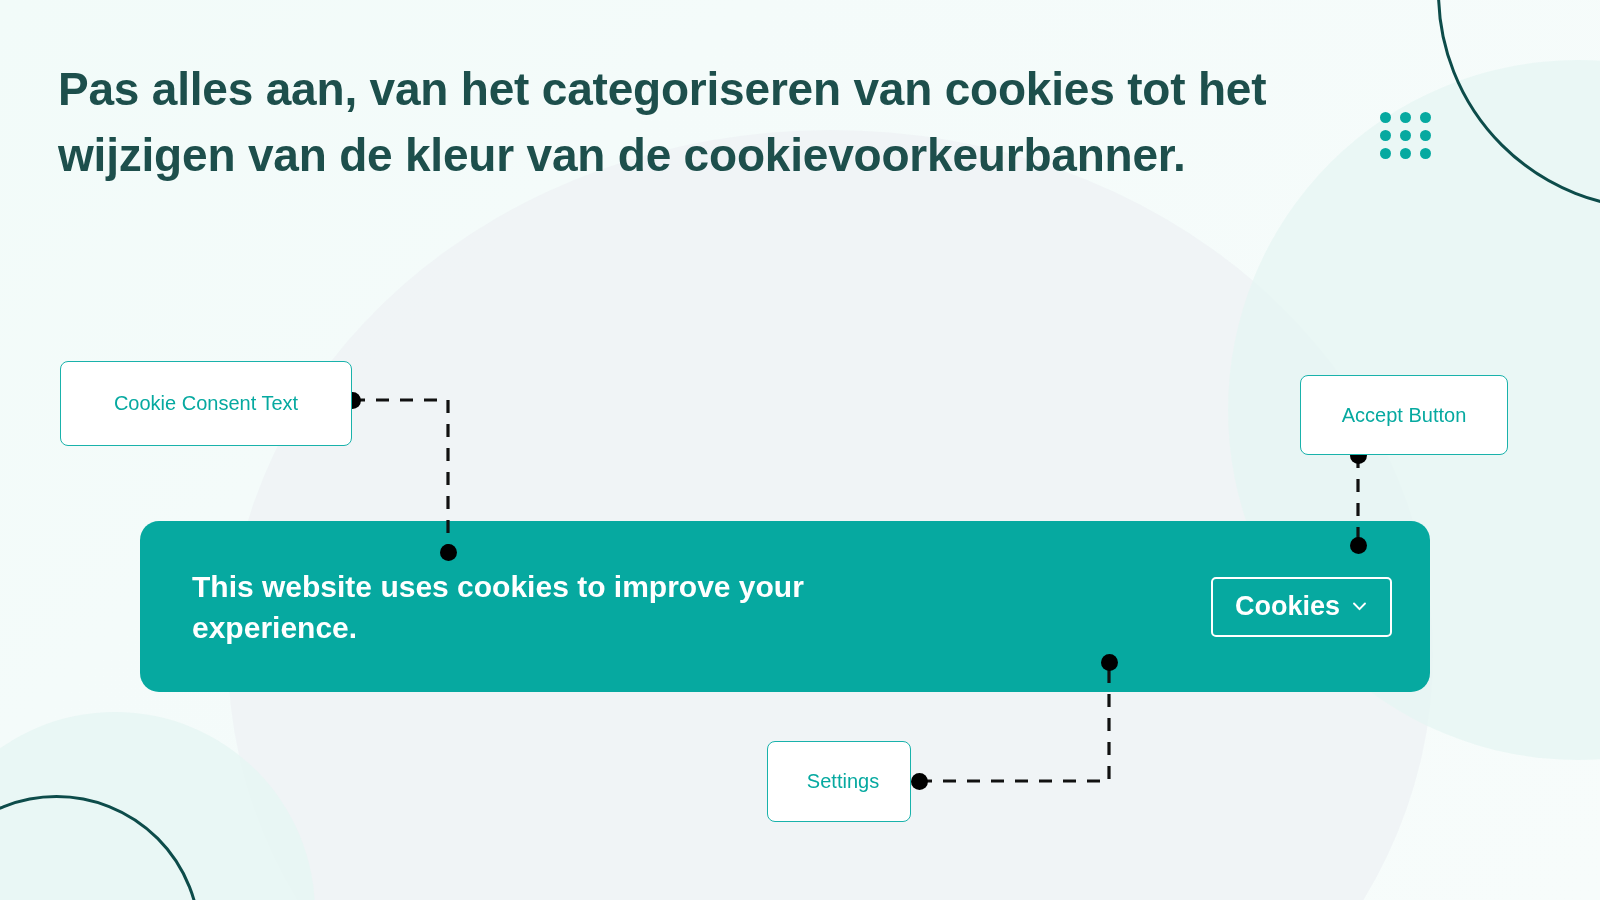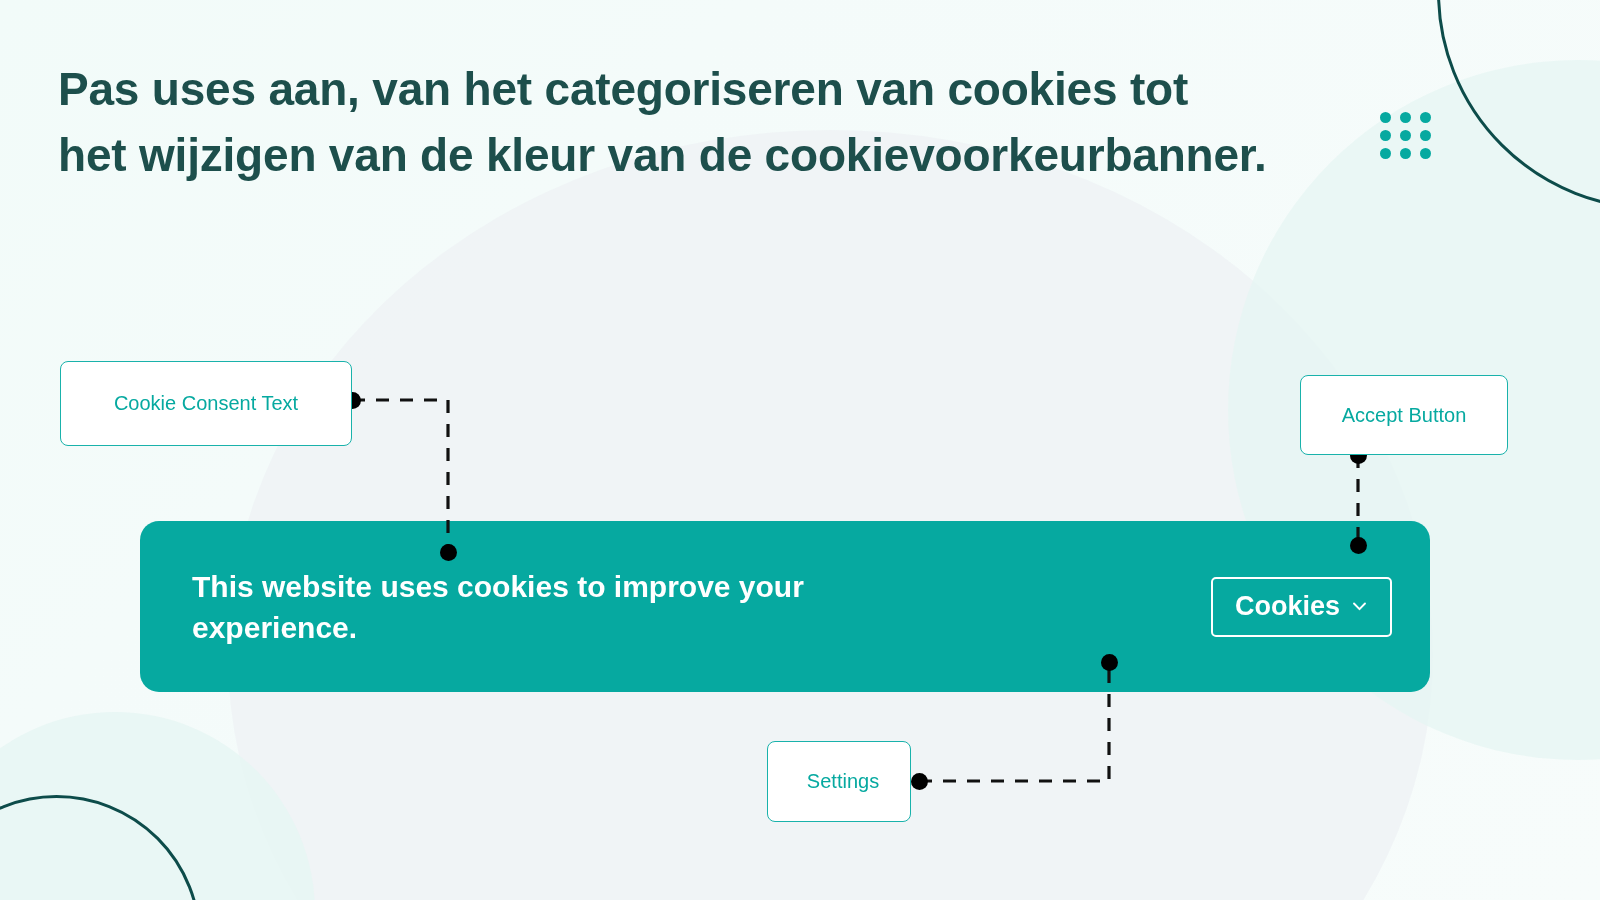--- a/index.html
+++ b/index.html
@@ -236,21 +236,21 @@
     <i></i>
     <i></i>
     <i></i>
     <i></i>
     <i></i>
     <i></i>
     <i></i>
     <i></i>
   </div>
 
-  <div class="headline">Pas uses aan, van het categoriseren van cookies tot het wijzigen van de kleur van de cookievoorkeurbanner.</div>
+  <div class="headline">Pas alles aan, van het categoriseren van cookies tot het wijzigen van de kleur van de cookievoorkeurbanner.</div>
 
   <div class="banner">
     <div class="banner-text">This website uses cookies to improve your experience.</div>
     <div class="banner-actions">
       <button class="btn-cookies">
         <span>Cookies</span>
         <span class="chev">
           <svg width="17" height="17" viewBox="0 0 17 17" fill="none" xmlns="http://www.w3.org/2000/svg">
             <path d="M3 5.5 L8.5 11.2 L14 5.5" stroke="#ffffff" stroke-width="1.9" stroke-linecap="round" stroke-linejoin="round"></path>
           </svg>

